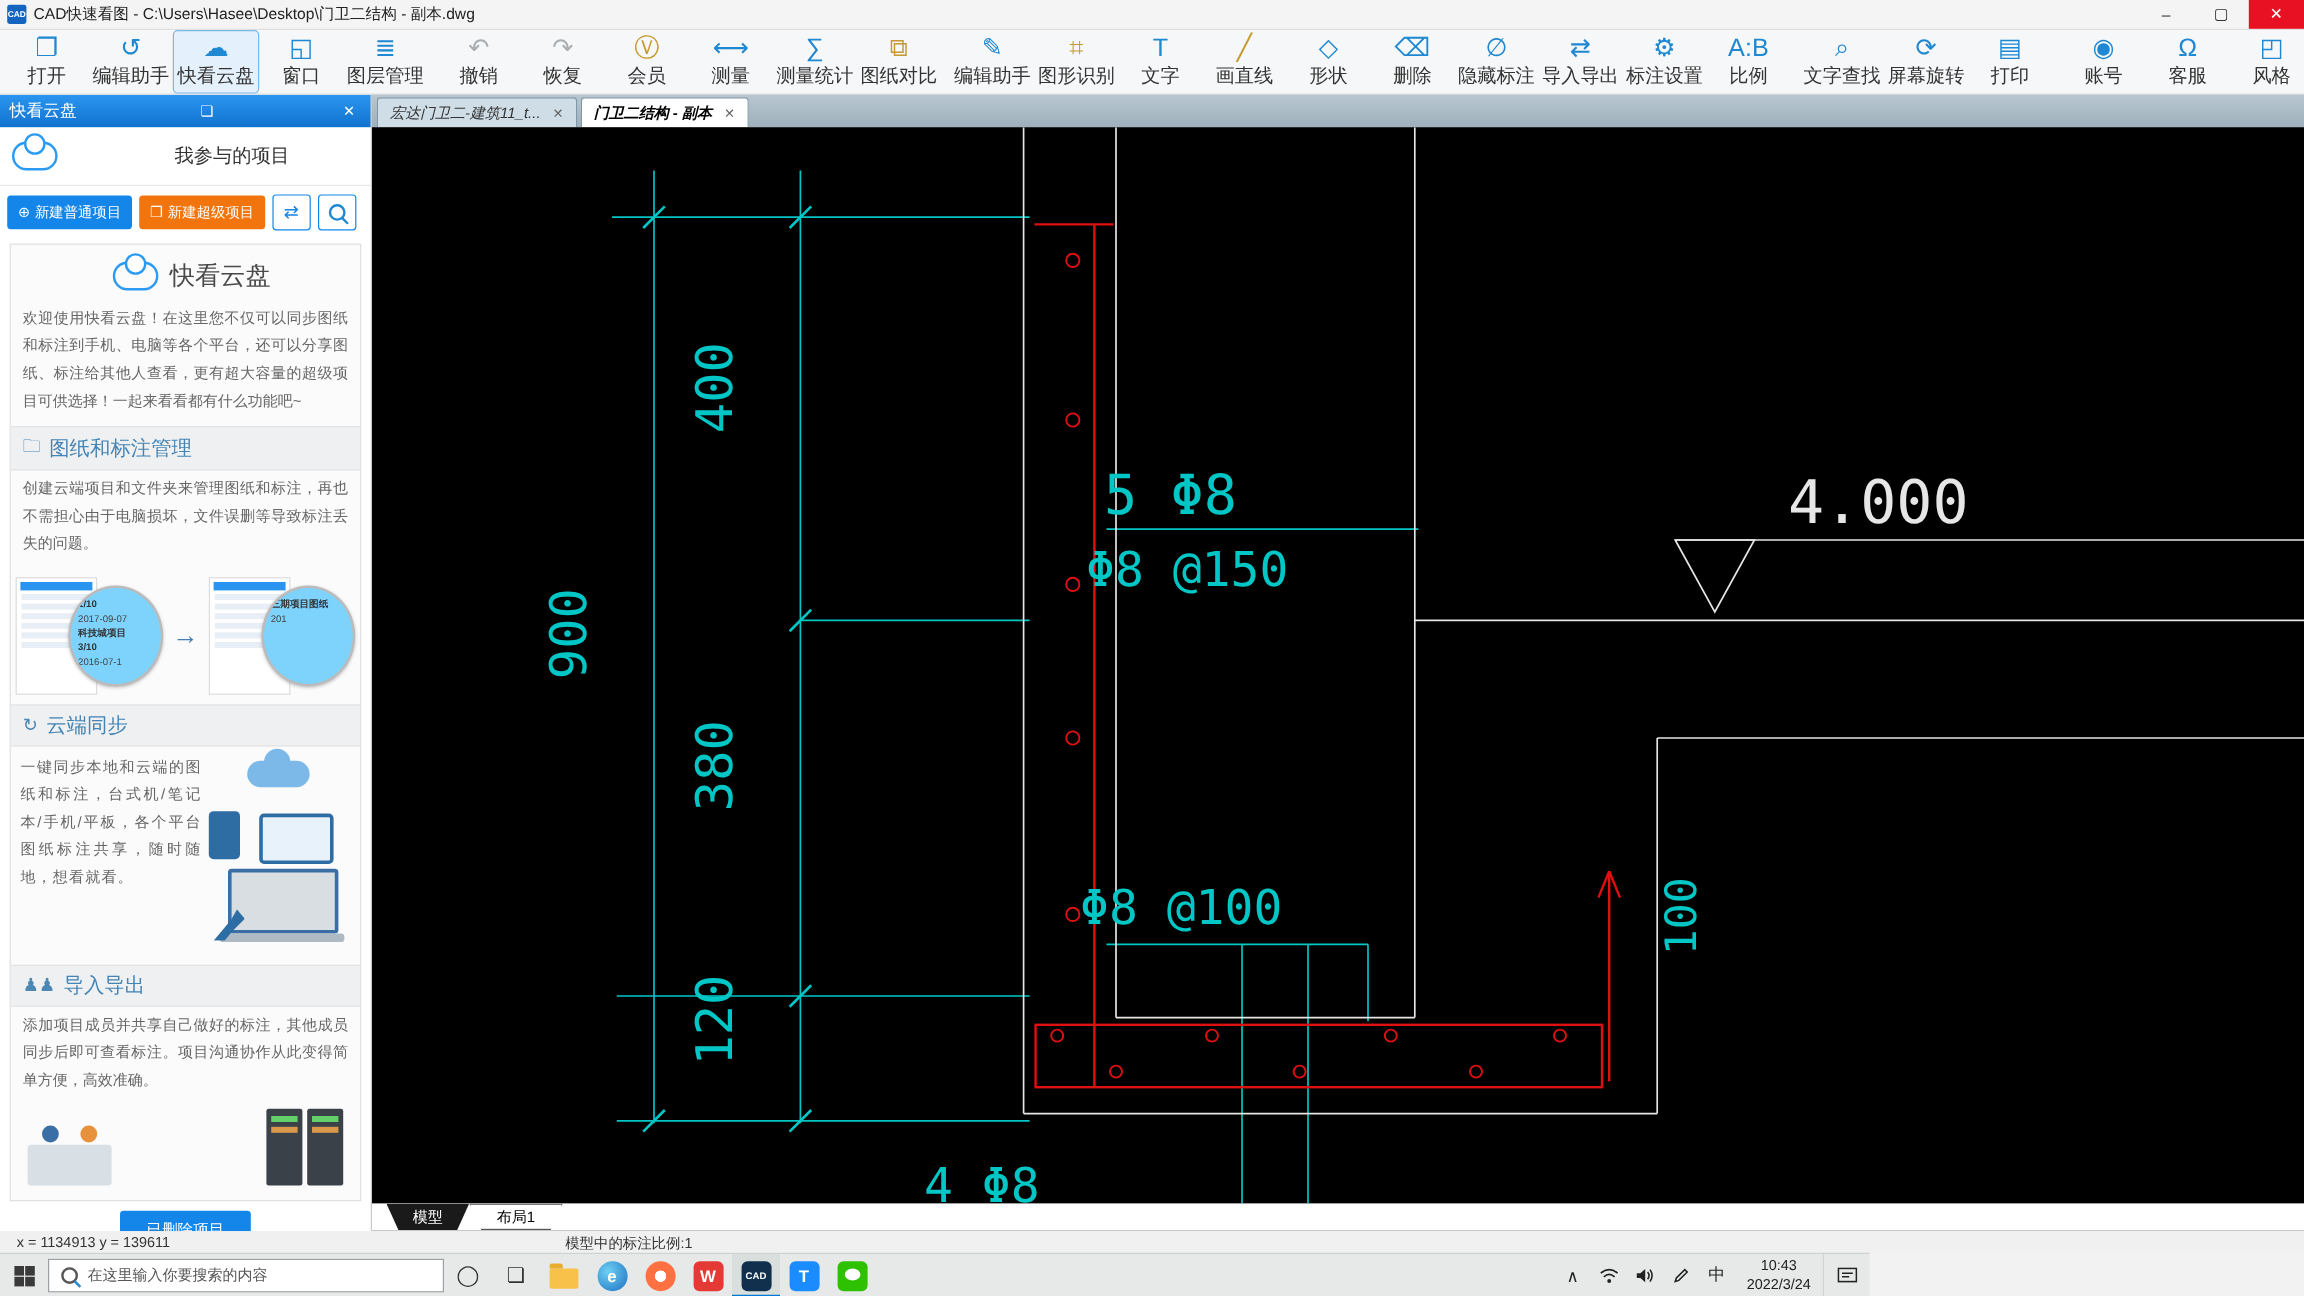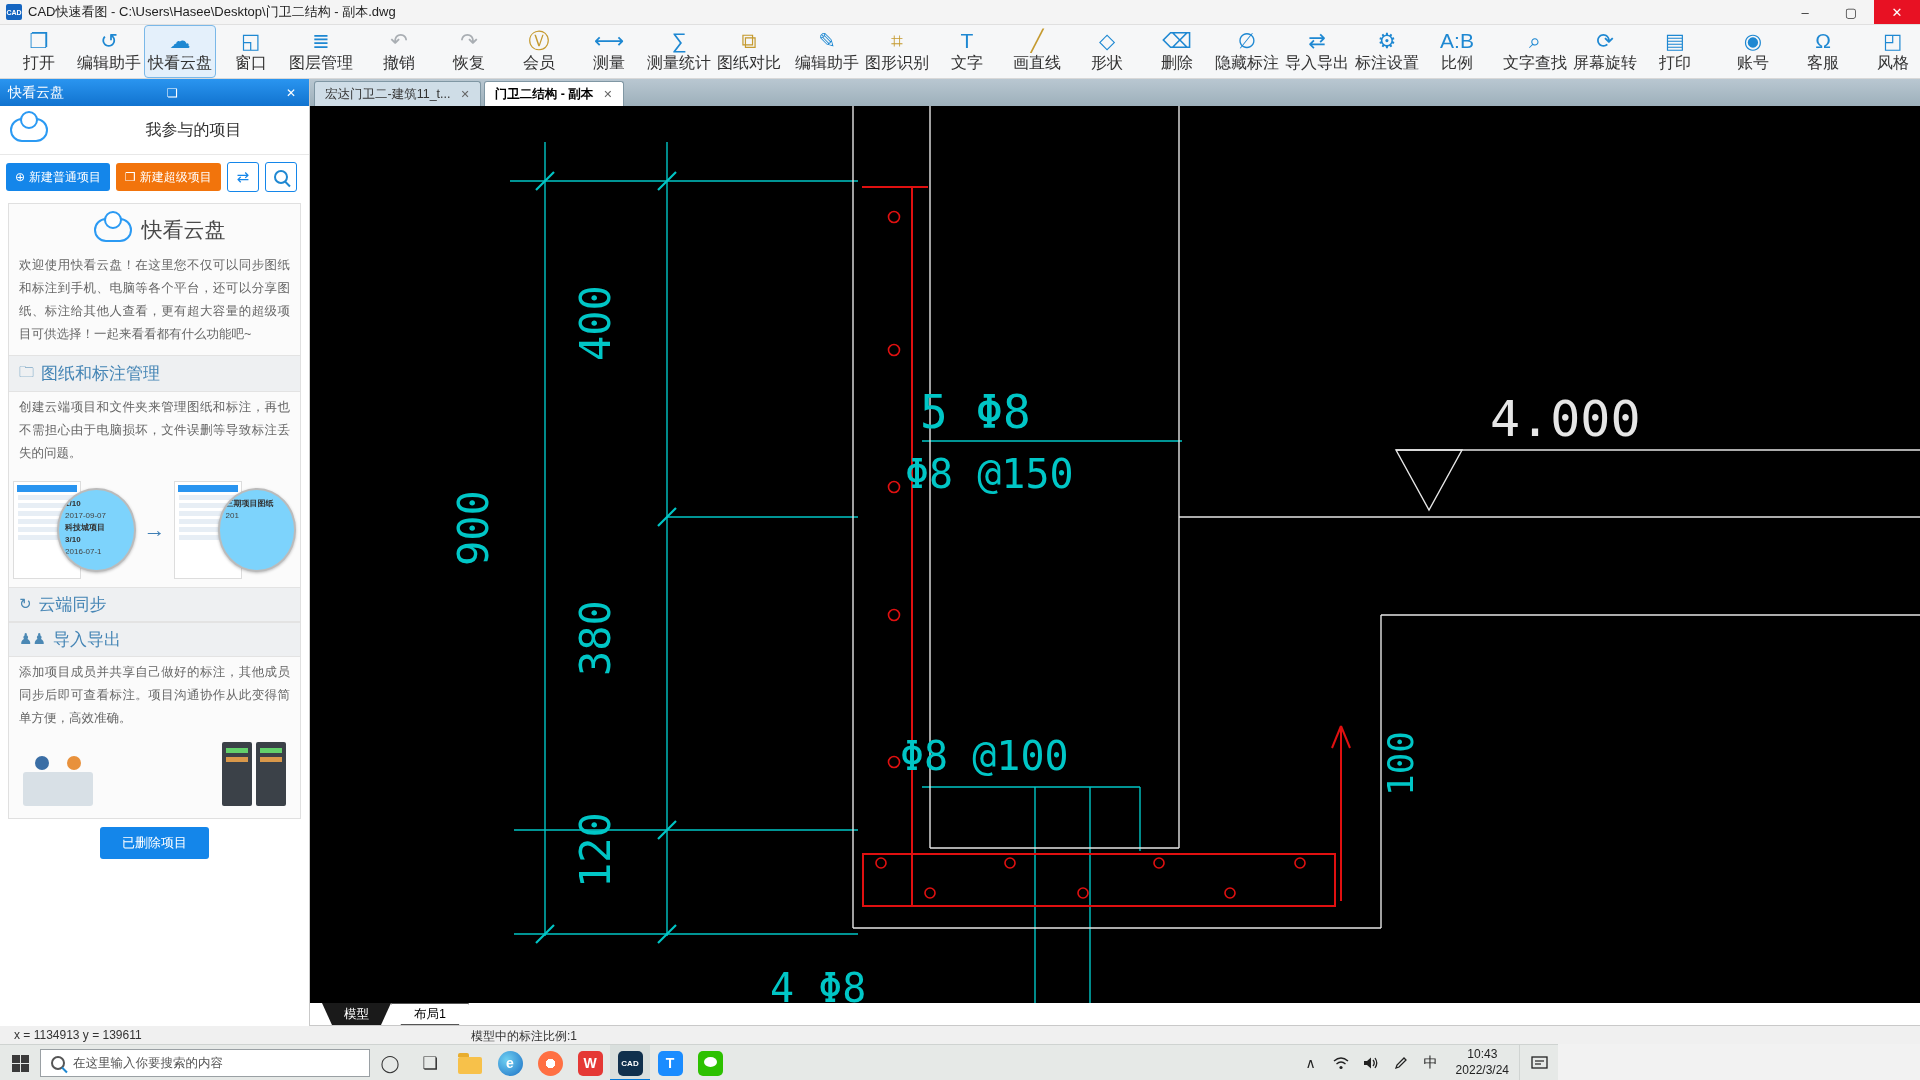--- a/index.html
+++ b/index.html
@@ -78,21 +78,21 @@
   .desk::before{content:'';position:absolute;top:-16px;left:12px;width:14px;height:14px;border-radius:50%;background:#3a6ea5;}
   .desk::after{content:'';position:absolute;top:-16px;right:12px;width:14px;height:14px;border-radius:50%;background:#e8913c;}
   .racks{display:flex;gap:4px;}
   .rack{width:30px;height:64px;background:#3b4148;border-radius:2px;position:relative;}
   .rack::before{content:'';position:absolute;left:4px;top:6px;width:22px;height:5px;background:#63d06b;}
   .rack::after{content:'';position:absolute;left:4px;top:15px;width:22px;height:5px;background:#d9984a;}
   #delbtn{display:block;margin:8px auto 6px;background:#1486ea;color:#fff;border:none;
     font-size:13px;padding:7px 22px;border-radius:3px;}
   
   #doctabs{position:absolute;left:310px;top:79px;width:1610px;height:27px;
-    background:linear-gradient(#b9c7d1,#9db0bb);display:flex;align-items:flex-end;padding-left:4px;box-sizing:border-box;}
+    background:linear-gradient(#b9c7d1,#9db0bb);display:flex;align-items:flex-end;padding-left:4px;box-sizing:border-box;font-style:italic;}
   .dtab{height:24px;display:flex;align-items:center;gap:10px;padding:0 10px;font-size:12.5px;
     border:1px solid #8097a4;border-bottom:none;border-radius:3px 3px 0 0;margin-right:3px;}
   .dtab.inactive{background:#cfdde7;color:#333;}
   .dtab.active{background:#fff;color:#000;font-weight:bold;justify-content:flex-end;}
   .dtab .x{font-size:11px;color:#666;font-weight:normal;}
   
   #canvas{position:absolute;left:310px;top:106px;width:1610px;height:897px;background:#000;}
   
   #modelrow{position:absolute;left:310px;top:1003px;width:1610px;height:23px;background:#fff;
     border-bottom:1px solid #c9c9c9;display:flex;align-items:stretch;padding-left:12px;box-sizing:border-box;}
@@ -328,20 +328,30 @@
       </div>
       <div class="circ">
         <b>三期项目图纸</b><br>
         <span>201</span>
       </div>
     </div>
     <div class="band">
       <span class="bico">↻</span>
       <span class="btit">云端同步</span>
     </div>
+    <div class="sync-wrap">
+      <div class="promo-p">一键同步本地和云端的图纸和标注，台式机/笔记本/手机/平板，各个平台图纸标注共享，随时随地，想看就看。</div>
+      <div class="sync-art">
+        <div class="scloud"></div>
+        <div class="dev" style="left:2px;top:48px;width:26px;height:40px;"></div>
+        <div class="dev in" style="left:44px;top:50px;width:56px;height:36px;"></div>
+        <div class="lapt"></div>
+        <div class="hand"></div>
+      </div>
+    </div>
     <div class="band">
       <span class="bico">♟♟</span>
       <span class="btit">导入导出</span>
     </div>
     <div class="promo-p">添加项目成员并共享自己做好的标注，其他成员同步后即可查看标注。项目沟通协作从此变得简单方便，高效准确。</div>
     <div class="collab-art">
       <div class="desk"></div>
       <div class="racks">
         <div class="rack"></div>
           <div class="rack"></div>

